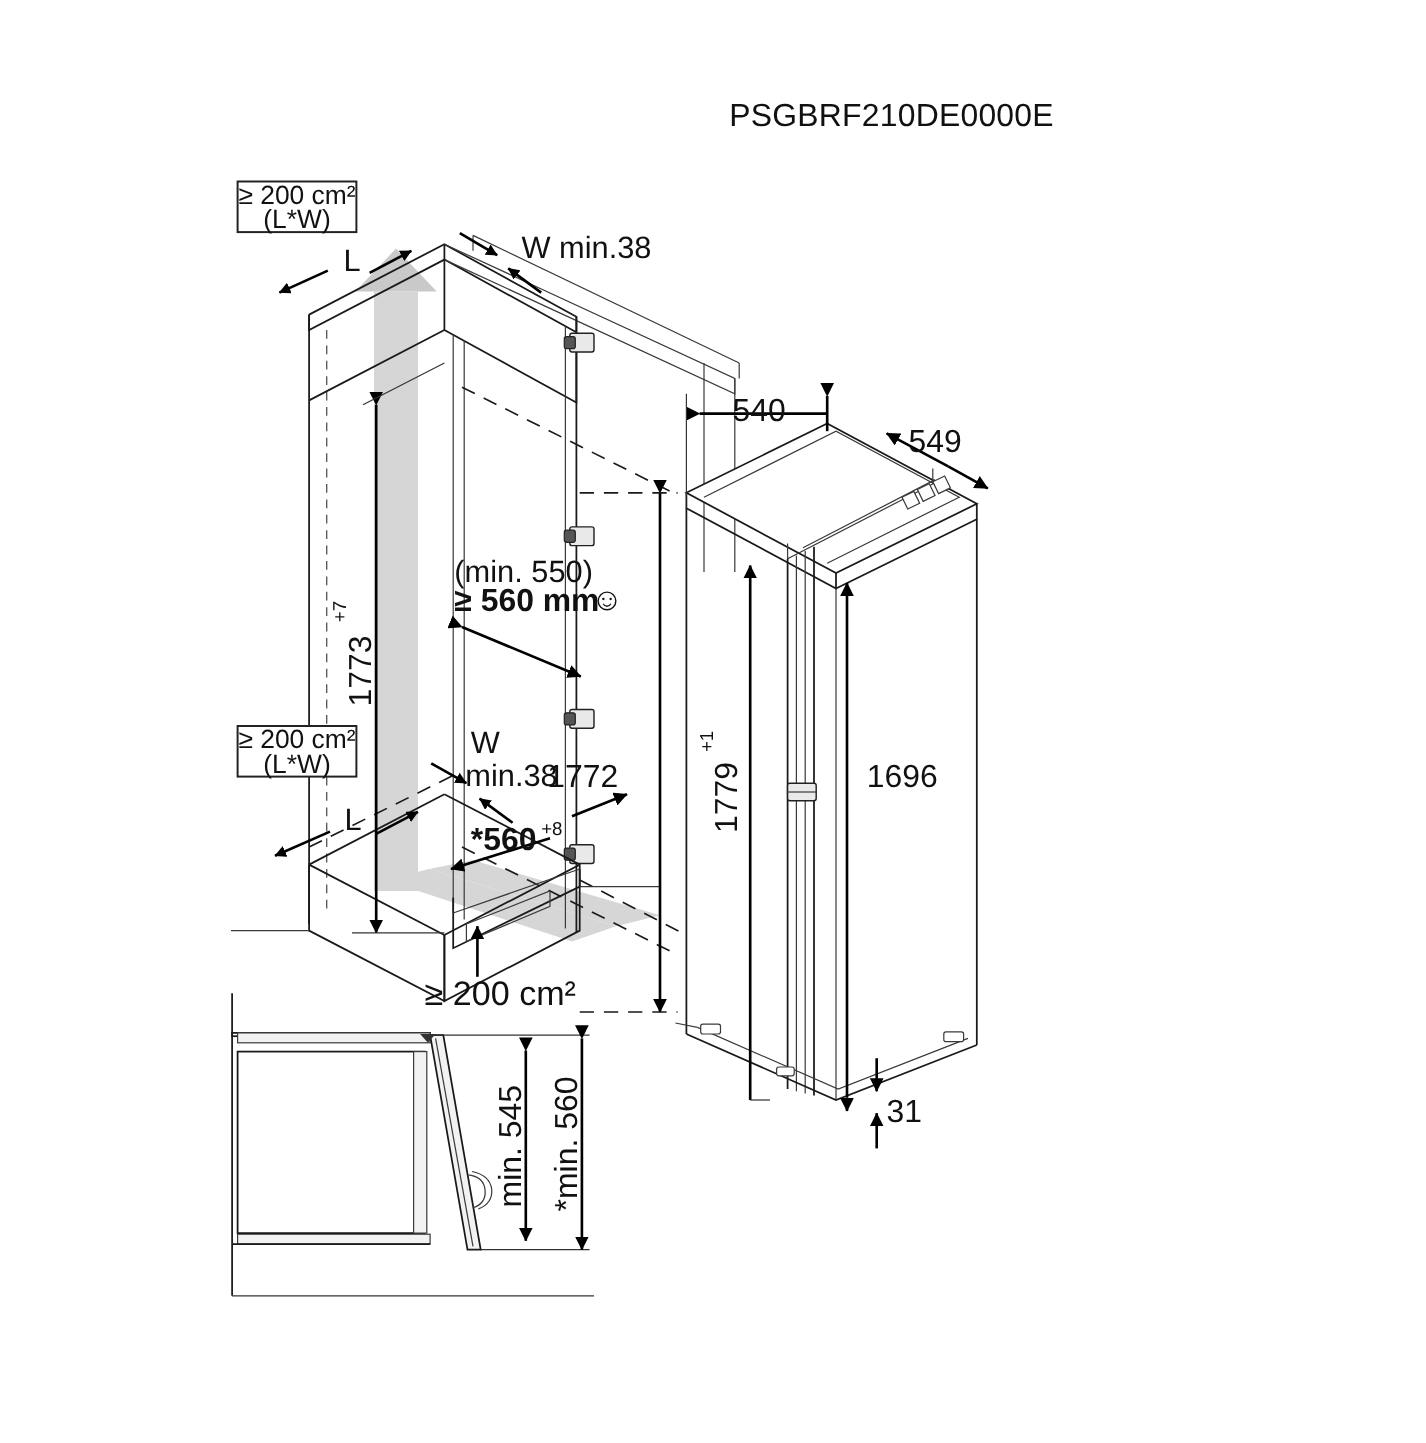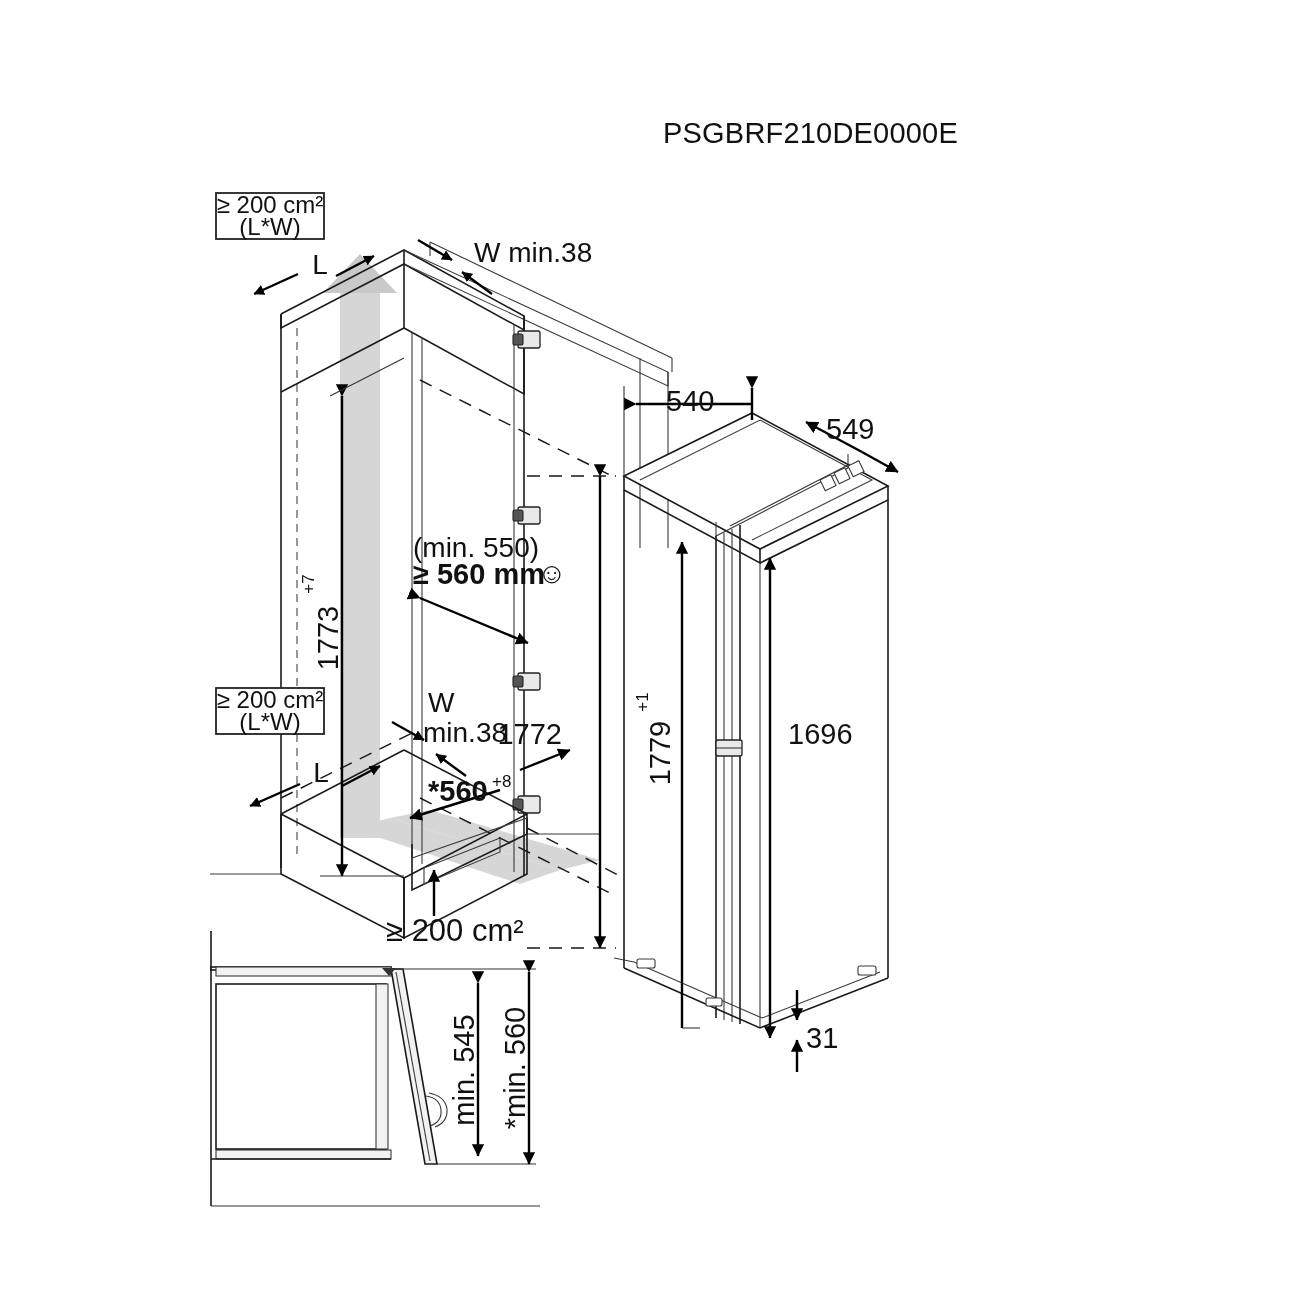--- a/index.html
+++ b/index.html
@@ -13,21 +13,20 @@
     font-family: "Liberation Sans", sans-serif;
     color: #111111;
     position: relative;
     overflow: hidden;
   }
   #sheet {
     position: absolute;
     left: 0; top: 0;
     width: 1296px;
     height: 994px;
-    margin-top: 28px;
   }
   svg { display: block; }
   .ln   { stroke: #1a1a1a; fill: none; stroke-width: 1.6; }
   .ln-t { stroke: #3a3a3a; fill: none; stroke-width: 1.1; }
   .dash { stroke: #1a1a1a; fill: none; stroke-width: 1.5; stroke-dasharray: 13 9; }
   .dash-s { stroke: #555; fill: none; stroke-width: 1.2; stroke-dasharray: 8 6; }
   .dimln { stroke: #000; fill: none; stroke-width: 2.4; }
   .extln { stroke: #333; fill: none; stroke-width: 1.1; }
   .fillw { fill: #ffffff; }
   .fillp { fill: #f2f2f2; }

